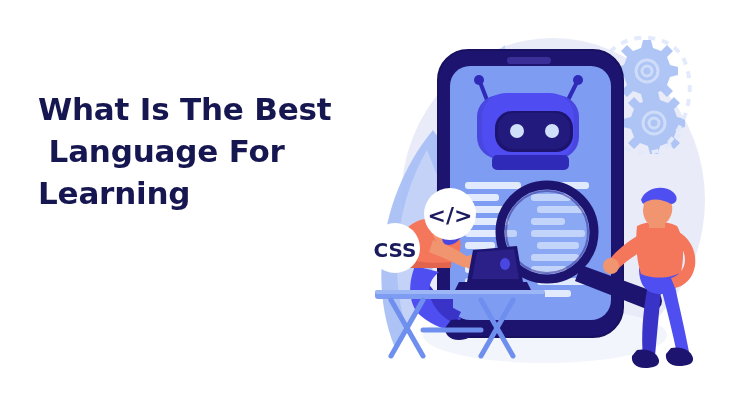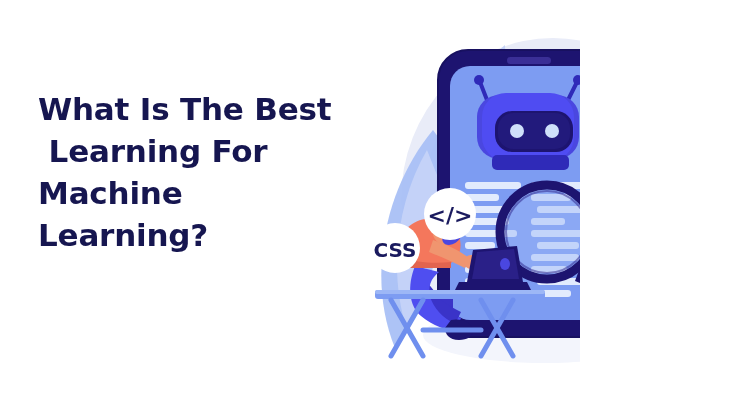--- a/index.html
+++ b/index.html
@@ -5,21 +5,21 @@
   html, body {
     margin: 0;
     padding: 0;
     background: #ffffff;
   }
   body {
     font-family: "Liberation Sans", sans-serif;
   }
   #page {
     position: relative;
-    width: 580px;
+    width: 730px;
     height: 417px;
     background: #ffffff;
     overflow: hidden;
   }
 
   
   #headline-block {
     position: absolute;
     left: 38px;
     top: 88px;
@@ -50,23 +50,22 @@
     fill: #1a1a5e;
   }
 </style>
 </head>
 <body>
 
 <div id="page">
 
   <div id="headline-block">
     <div class="headline-line">What Is The Best</div>
-    <div class="headline-line"> Learning For</div>
-    <div class="headline-line">Machine</div>
-    <div class="headline-line">Learning?</div>
+    <div class="headline-line"> Language For</div>
+    <div class="headline-line">Learning</div>
   </div>
 
   <div id="illustration">
     <svg width="375" height="417" viewBox="0 0 375 417" xmlns="http://www.w3.org/2000/svg">
 
       <g>
         <ellipse cx="198" cy="200" rx="152" ry="162" fill="#e9ecf8"></ellipse>
         <ellipse cx="190" cy="335" rx="122" ry="28" fill="#f3f5fc"></ellipse>
       </g>
 

